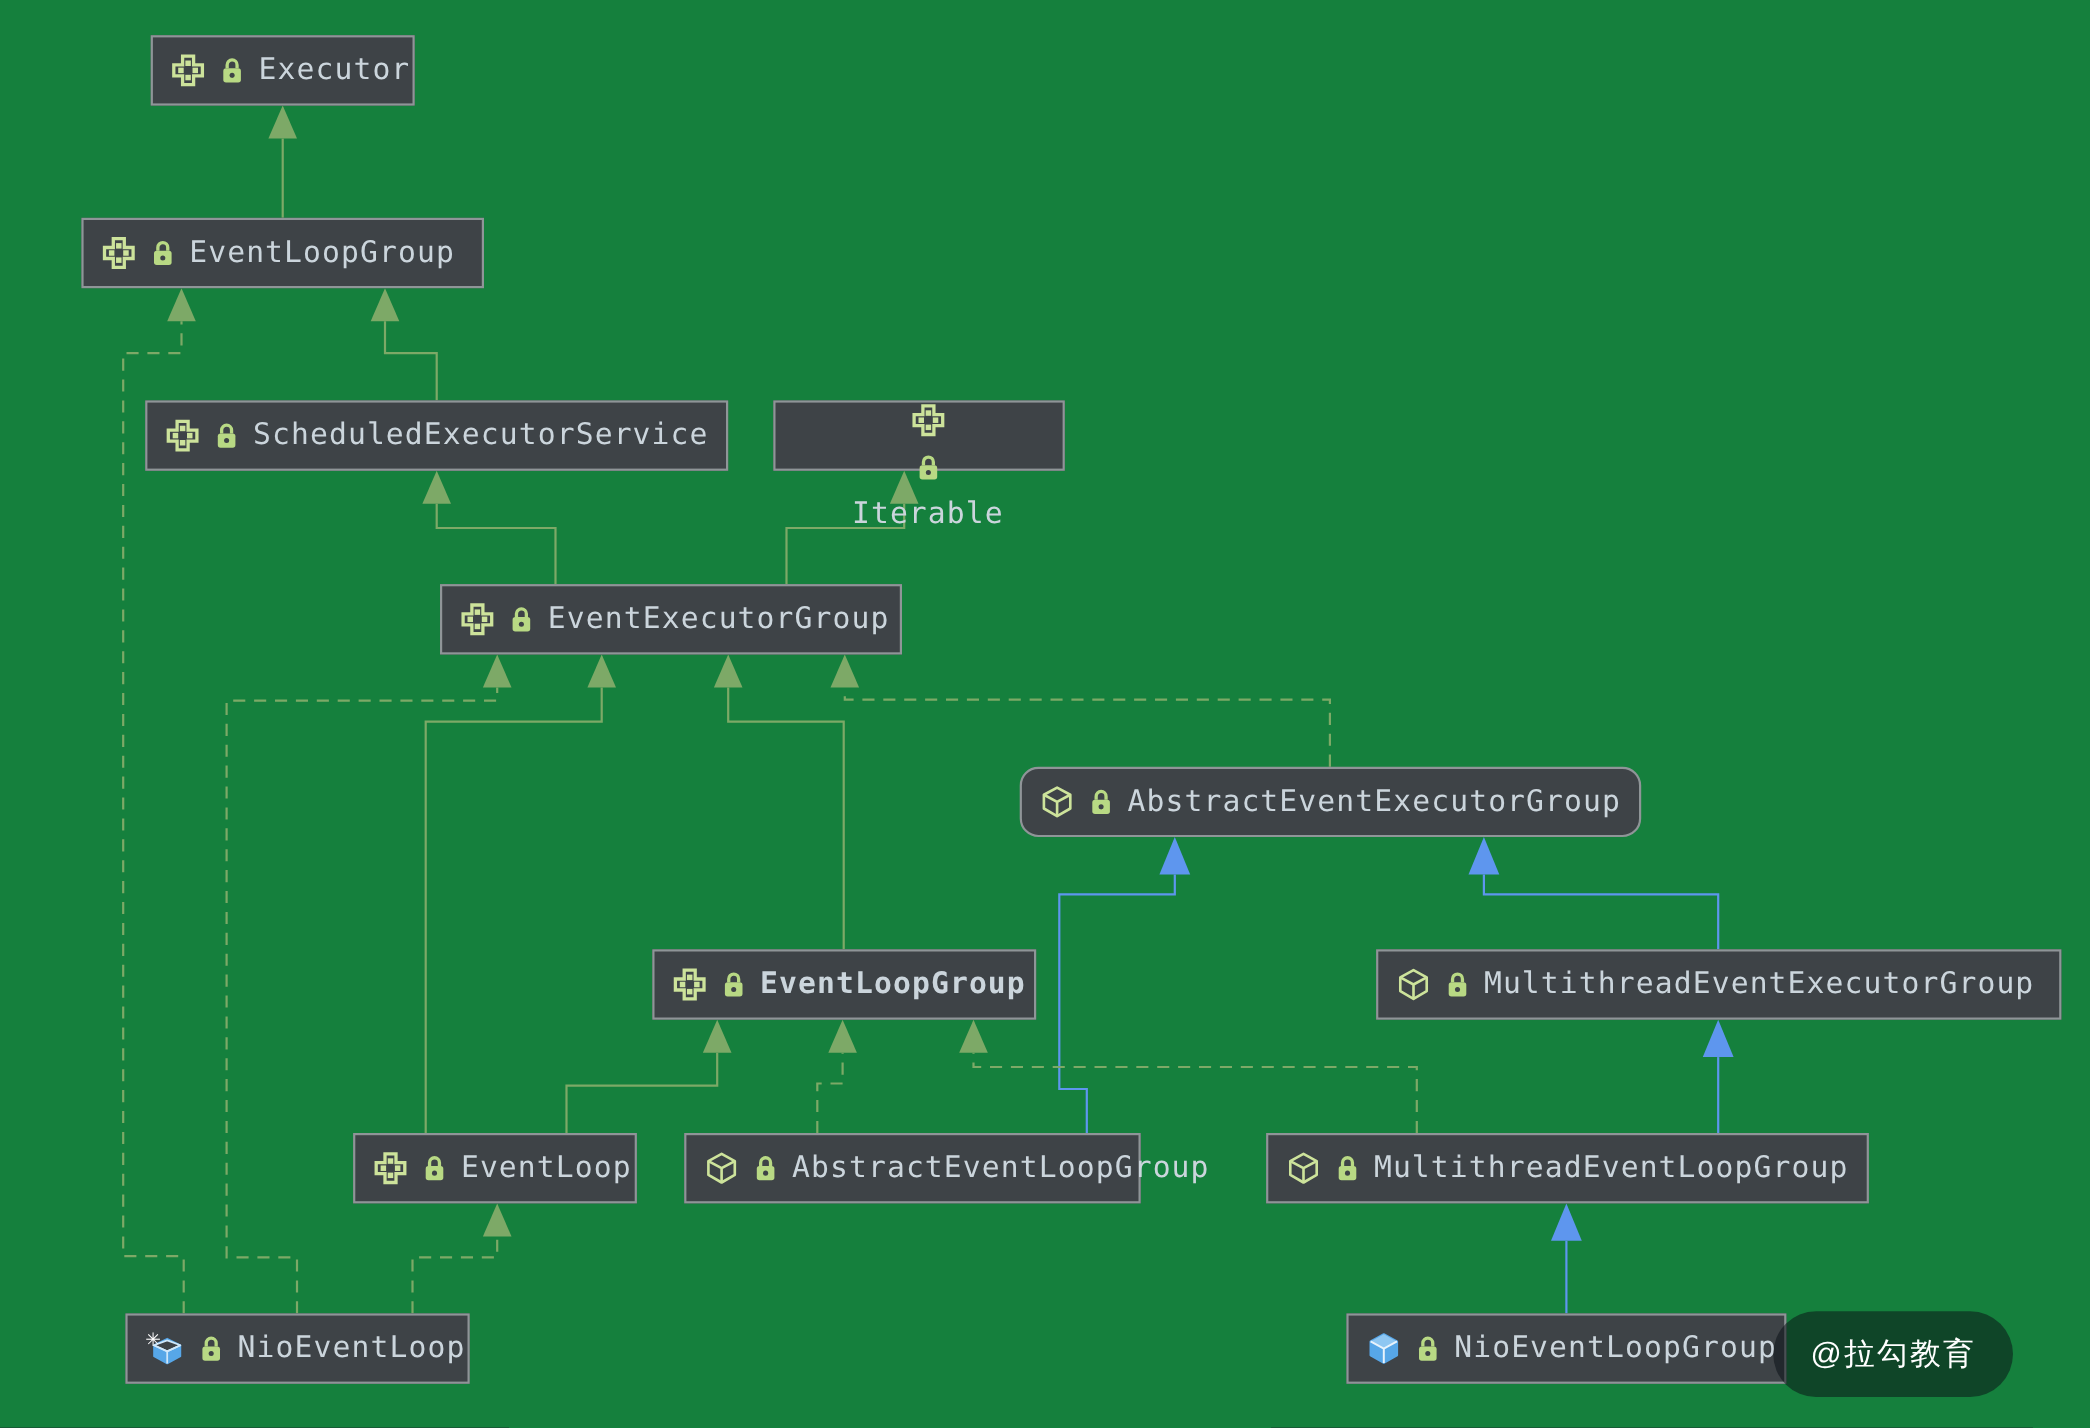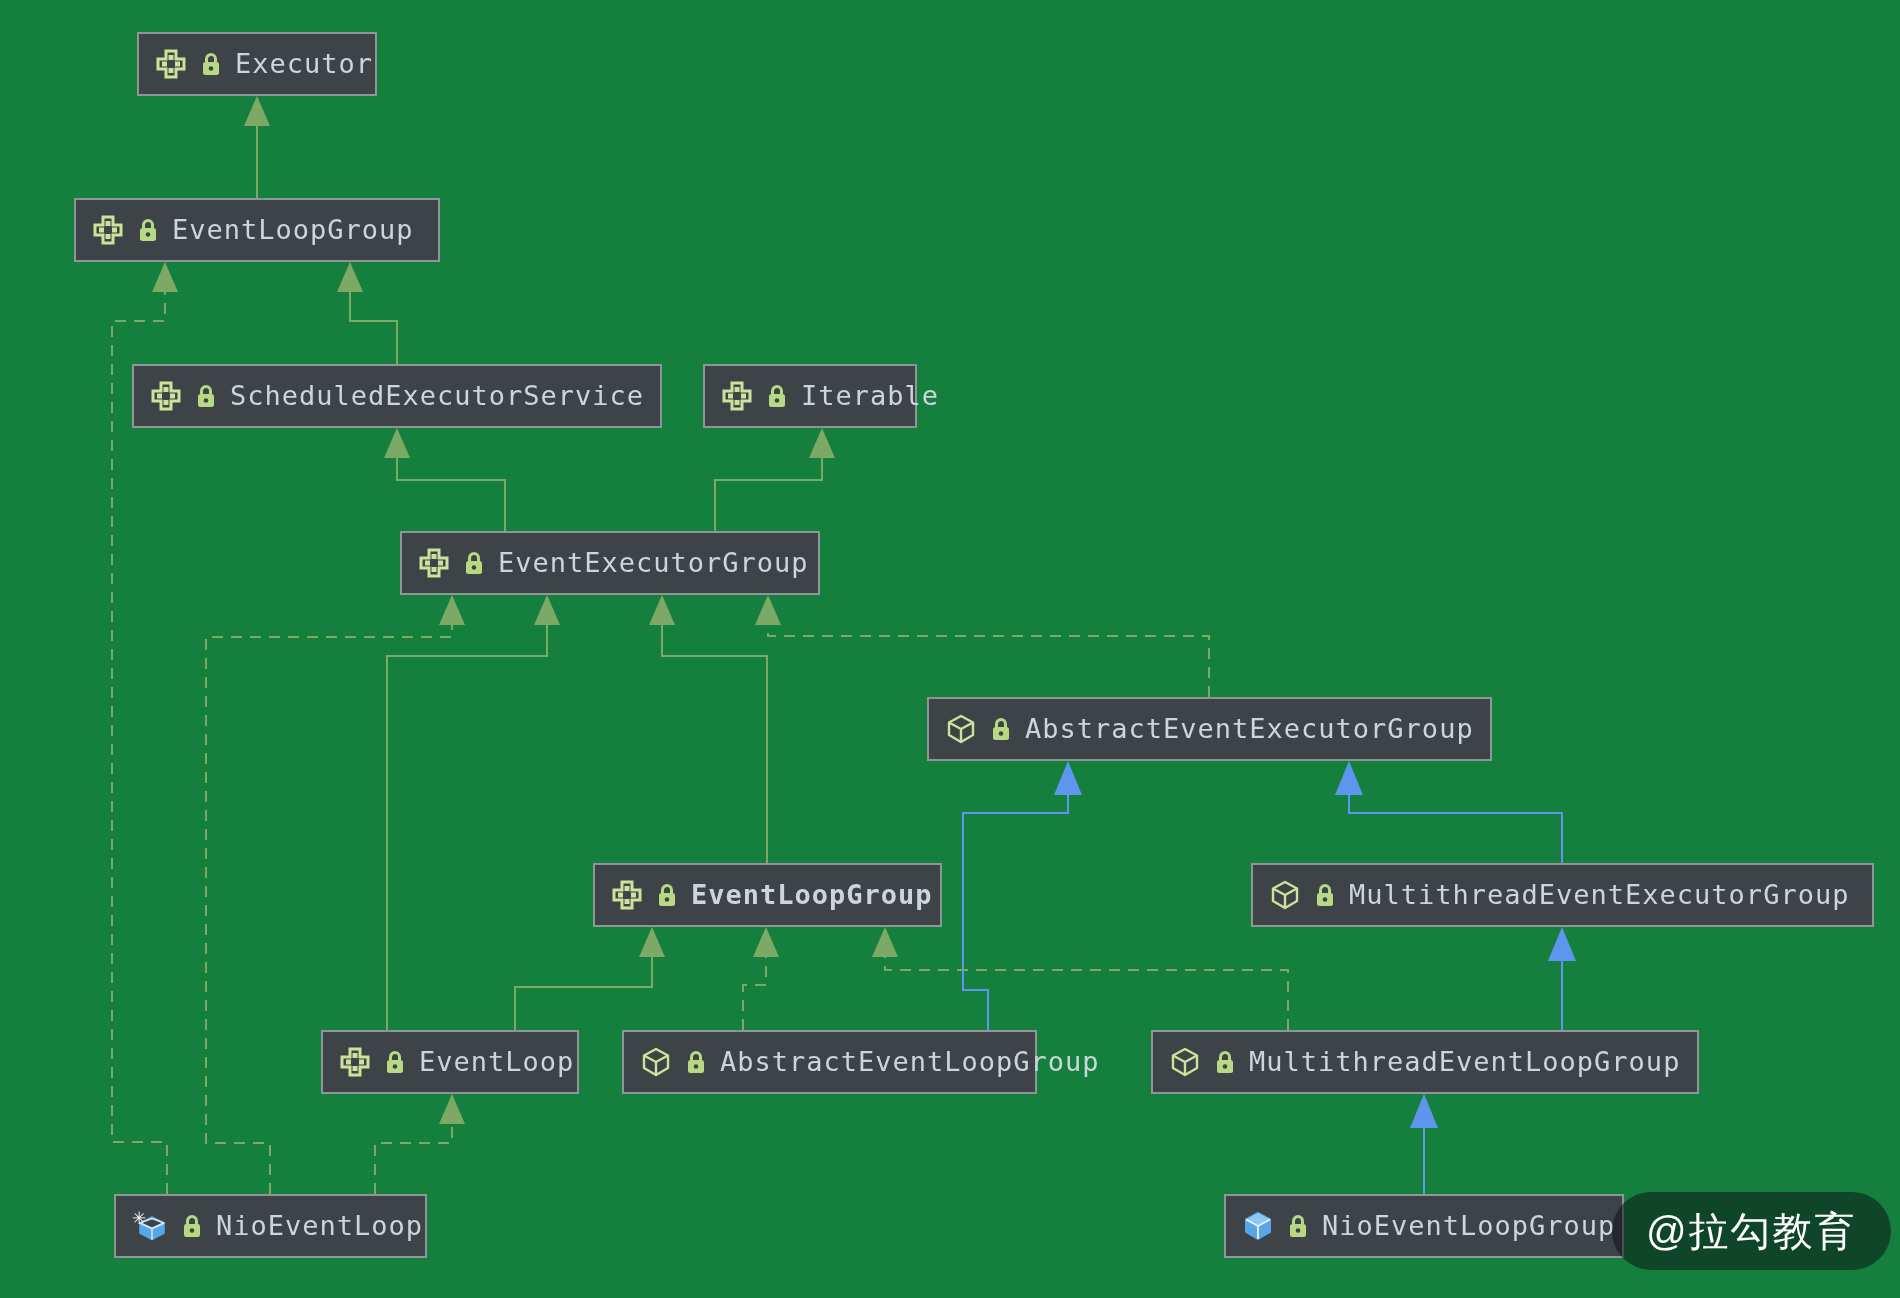--- a/index.html
+++ b/index.html
@@ -31,21 +31,21 @@
   .node .lbl{transform:translateY(-1px);}
   .watermark{
     position:absolute;
     left:1612px;top:1192px;
     height:78px;
     padding:0 34px;
     border-radius:40px;
     background:rgba(10,16,21,0.52);
     display:flex;align-items:center;
     font-family:"Liberation Sans", sans-serif;
-    font-size:40px;font-weight:500;
+    font-size:28px;font-weight:500;
     color:#ffffff;letter-spacing:2px;
   }
 </style>
 </head>
 <body>
 
 <div id="stage">
   <svg id="edge-layer" width="1900" height="1298">
       <polyline points="257,198 257,126" fill="none" stroke="#7DA967" stroke-width="2"></polyline>
       <polygon points="257,96 244,126 270,126" fill="#7DA967"></polygon>
@@ -133,21 +133,21 @@
         </span>
         <span class="ico">
           <svg width="22" height="28" viewBox="0 0 22 28">
             <path d="M6.5 12 V9 a4.5 4.5 0 0 1 9 0 V12" fill="none" stroke="#B8D984" stroke-width="3"></path>
             <rect x="3" y="12" width="16" height="13" rx="2.5" fill="#B8D984"></rect>
             <circle cx="11" cy="18.5" r="2.3" fill="#3E4347"></circle>
           </svg>
         </span>
         <span class="lbl">ScheduledExecutorService</span>
       </div>
-      <div class="node" style="left: 703px; top: 364px; width: 214px;">
+      <div class="node" style="left: 703px; top: 364px; width: 265px; flex-direction: column;">
         <span class="ico">
           <svg width="32" height="32" viewBox="0 0 32 32">
             <path d="M11 3 H21 V11 H29 V21 H21 V29 H11 V21 H3 V11 H11 Z" fill="none" stroke="#CDE39B" stroke-width="3"></path>
             <rect x="7" y="13.5" width="5" height="5" fill="#CDE39B"></rect>
             <rect x="13.5" y="7" width="5" height="5" fill="#CDE39B"></rect>
             <rect x="20" y="13.5" width="5" height="5" fill="#CDE39B"></rect>
             <rect x="13.5" y="20" width="5" height="5" fill="#CDE39B"></rect>
           </svg>
         </span>
         <span class="ico">
@@ -171,21 +171,21 @@
         </span>
         <span class="ico">
           <svg width="22" height="28" viewBox="0 0 22 28">
             <path d="M6.5 12 V9 a4.5 4.5 0 0 1 9 0 V12" fill="none" stroke="#B8D984" stroke-width="3"></path>
             <rect x="3" y="12" width="16" height="13" rx="2.5" fill="#B8D984"></rect>
             <circle cx="11" cy="18.5" r="2.3" fill="#3E4347"></circle>
           </svg>
         </span>
         <span class="lbl">EventExecutorGroup</span>
       </div>
-      <div class="node" style="left: 927px; top: 697px; width: 565px;">
+      <div class="node" style="left: 927px; top: 697px; width: 565px; border-radius: 17px;">
         <span class="ico">
           <svg width="32" height="32" viewBox="0 0 32 32">
             <path d="M16 3 L28 9.5 V22 L16 29 L4 22 V9.5 Z" fill="none" stroke="#CDE39B" stroke-width="2.4" stroke-linejoin="round"></path>
             <path d="M4 9.5 L16 16 L28 9.5 M16 16 V29" fill="none" stroke="#CDE39B" stroke-width="2.4" stroke-linejoin="round"></path>
           </svg>
         </span>
         <span class="ico">
           <svg width="22" height="28" viewBox="0 0 22 28">
             <path d="M6.5 12 V9 a4.5 4.5 0 0 1 9 0 V12" fill="none" stroke="#B8D984" stroke-width="3"></path>
             <rect x="3" y="12" width="16" height="13" rx="2.5" fill="#B8D984"></rect>

